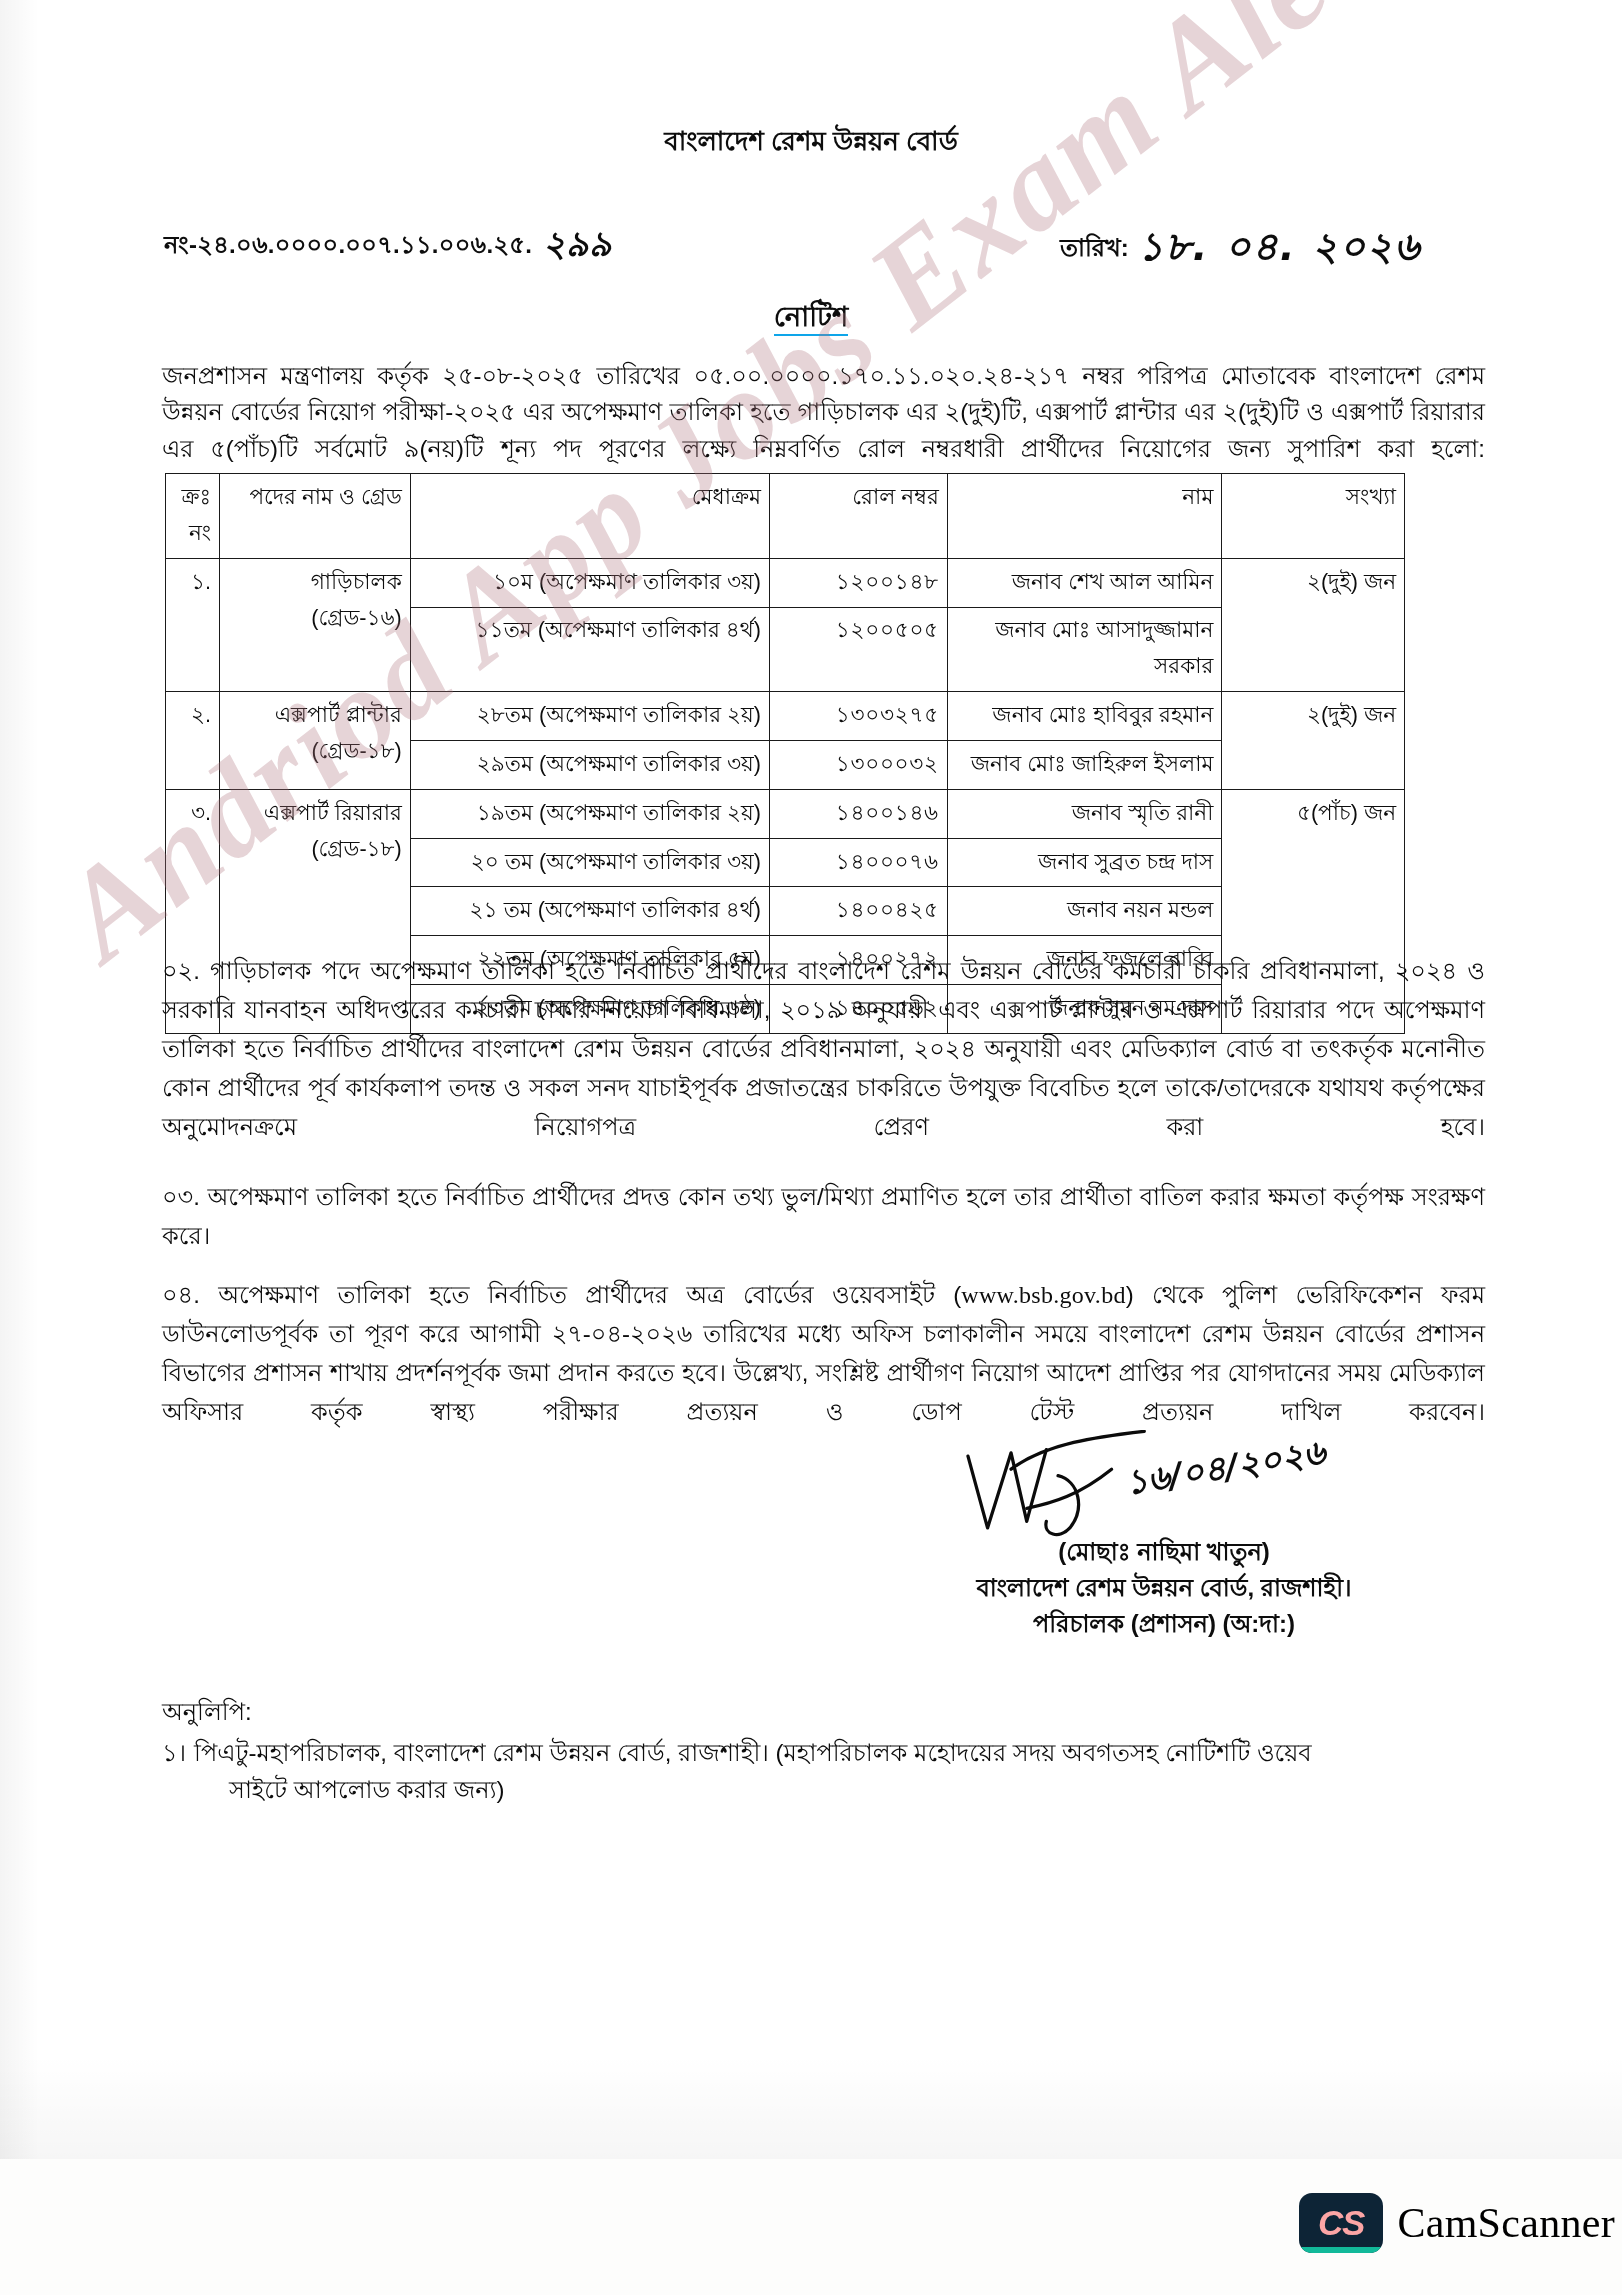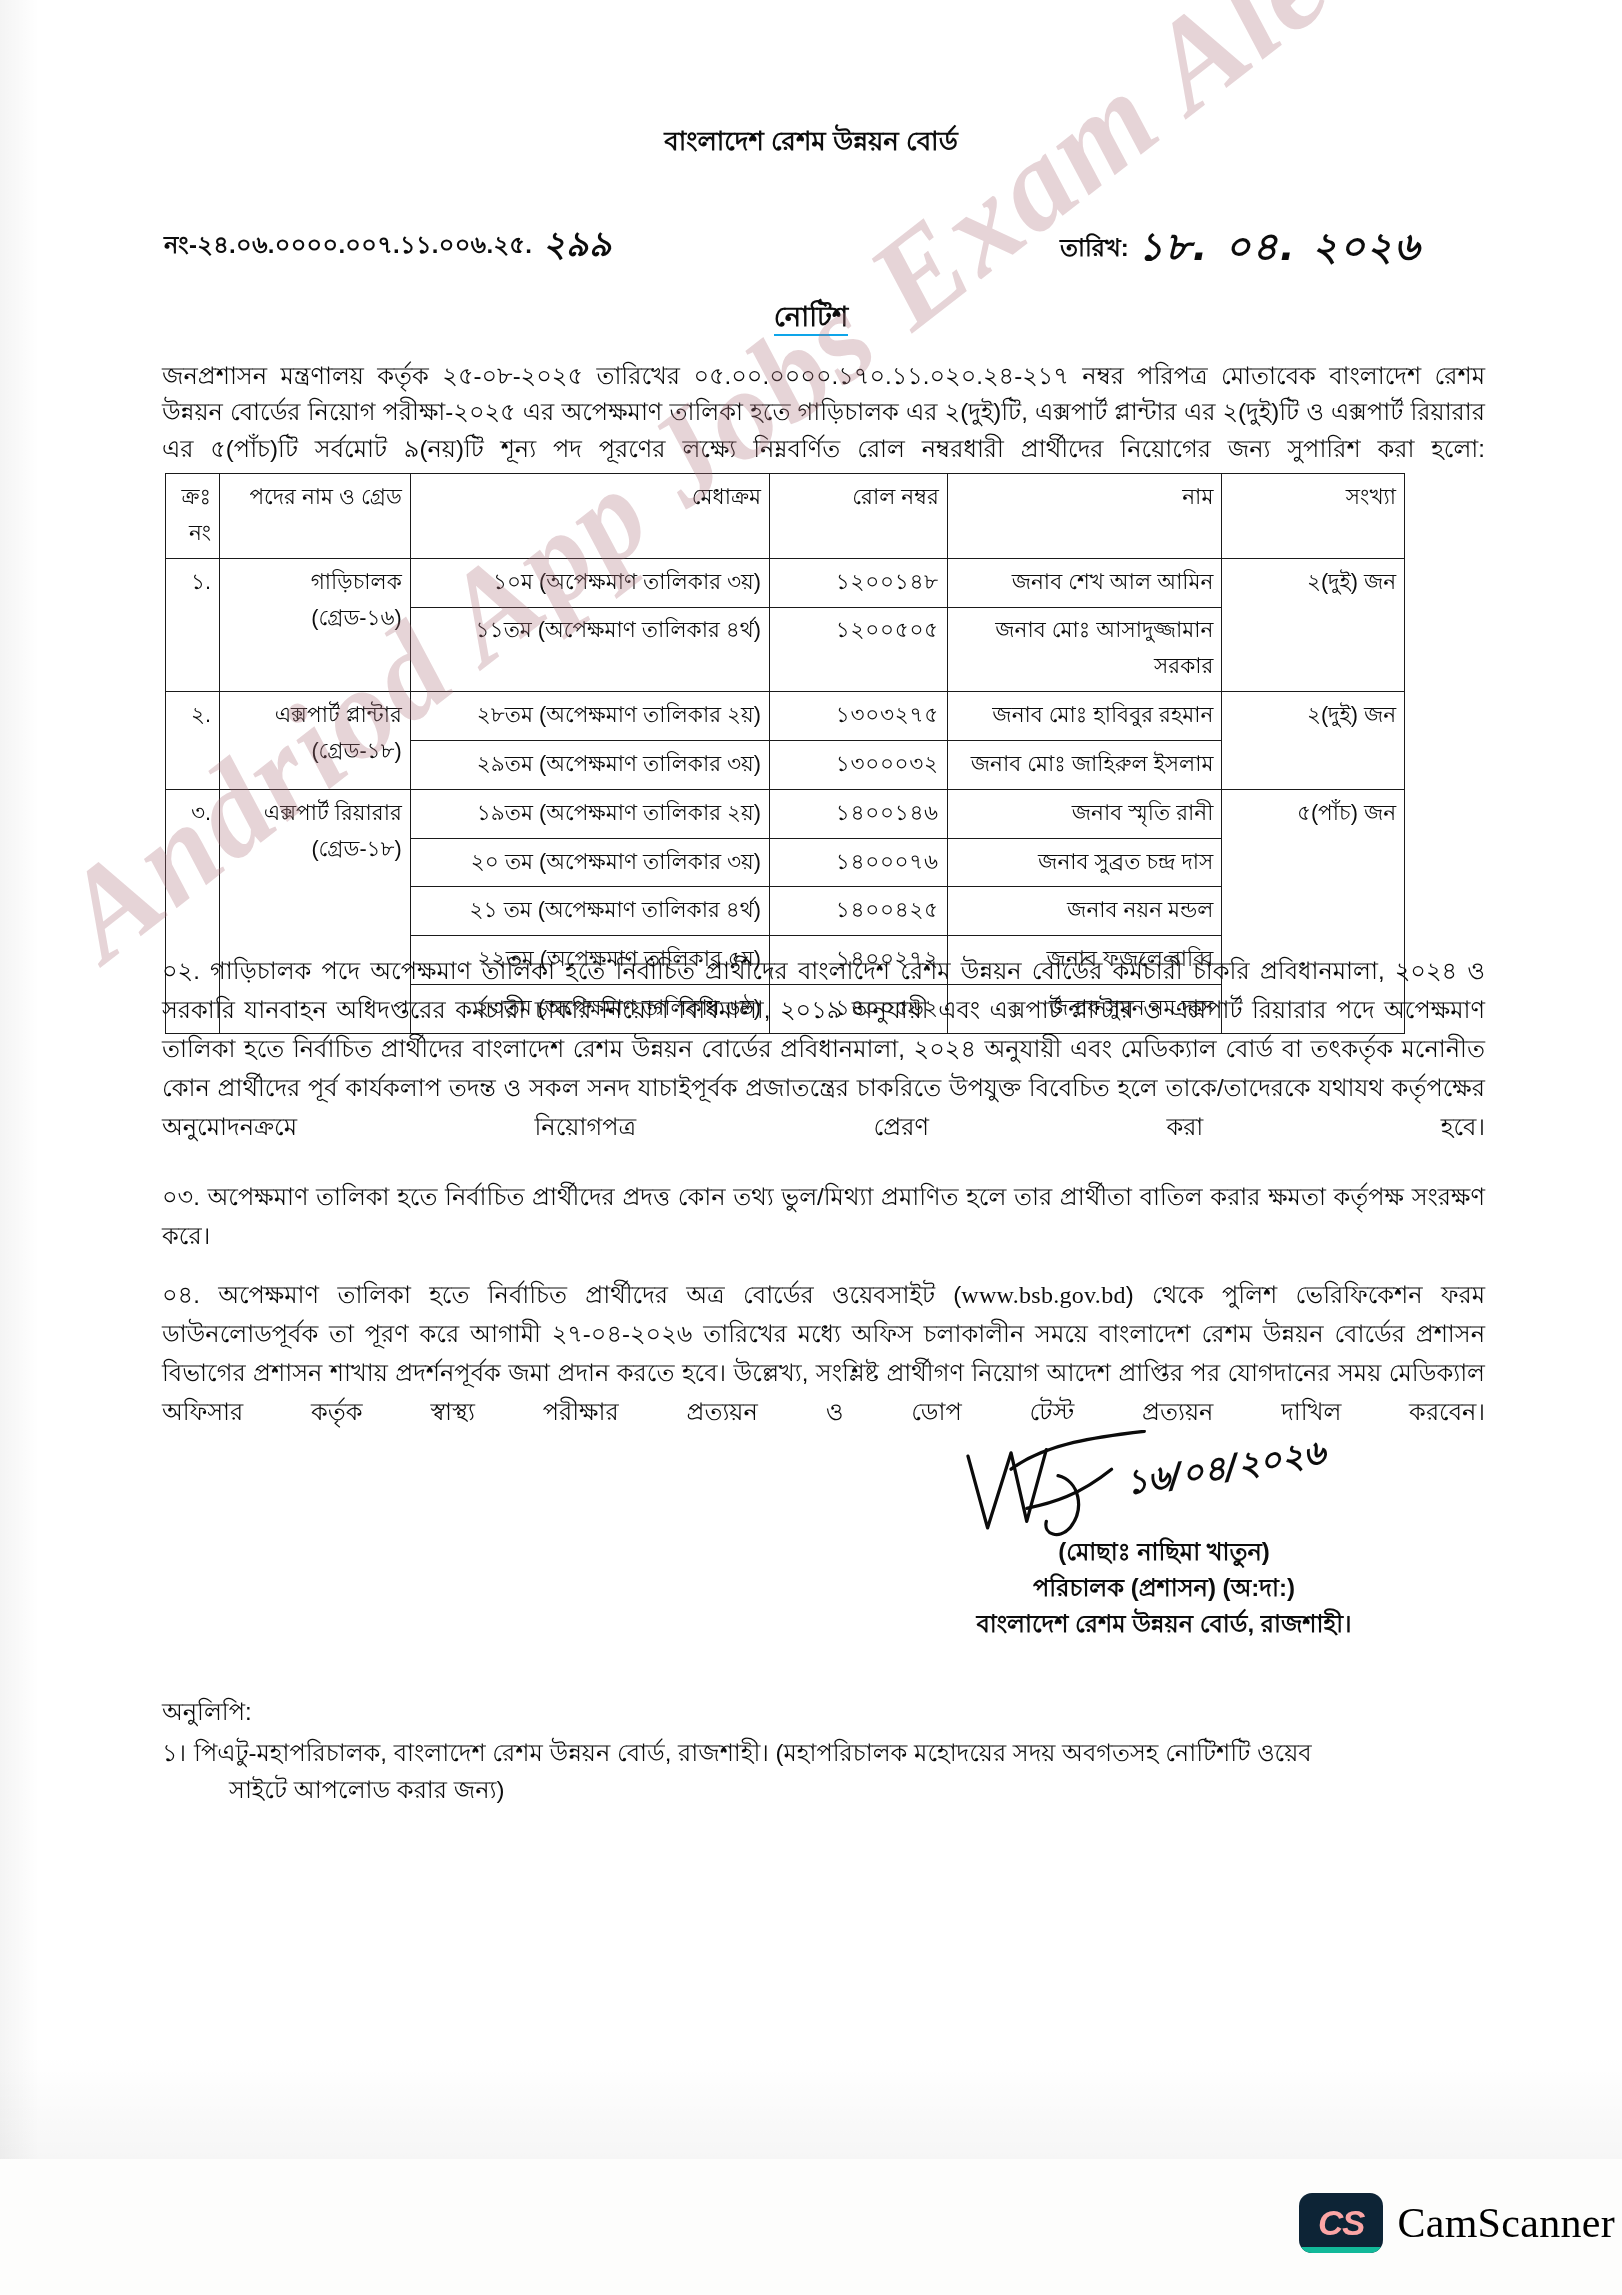--- a/index.html
+++ b/index.html
@@ -404,22 +404,22 @@
               <path d="M30 40 L60 150 L96 35 L120 140 L150 30"></path>
               <path d="M96 60 C150 20 230 10 300 2"></path>
               <path d="M120 120 C160 112 200 100 250 60"></path>
               <path d="M168 70 C200 78 210 120 186 150 C170 168 145 160 150 140"></path>
             </g>
           </svg>
           <span class="sig-date bn">১৬/০৪/২০২৬</span>
         </div>
         <div class="sig-lines bn">
           <div>(মোছাঃ নাছিমা খাতুন)</div>
+          <div>বাংলাদেশ রেশম উন্নয়ন বোর্ড, রাজশাহী।</div>
           <div>পরিচালক (প্রশাসন) (অ:দা:)</div>
-          <div>বাংলাদেশ রেশম উন্নয়ন বোর্ড, রাজশাহী।</div>
         </div>
       </div>
 
       <div class="copy-block bn">
         <div class="copy-heading">অনুলিপি:</div>
         <div class="copy-item">
           <span class="copy-item-num">১।</span>
           <span class="copy-item-text">
             <span>পিএটু-মহাপরিচালক, বাংলাদেশ রেশম উন্নয়ন বোর্ড, রাজশাহী। (মহাপরিচালক মহোদয়ের সদয় অবগতসহ নোটিশটি ওয়েব</span>
             <span class="indent-line">সাইটে আপলোড  করার জন্য)</span>

